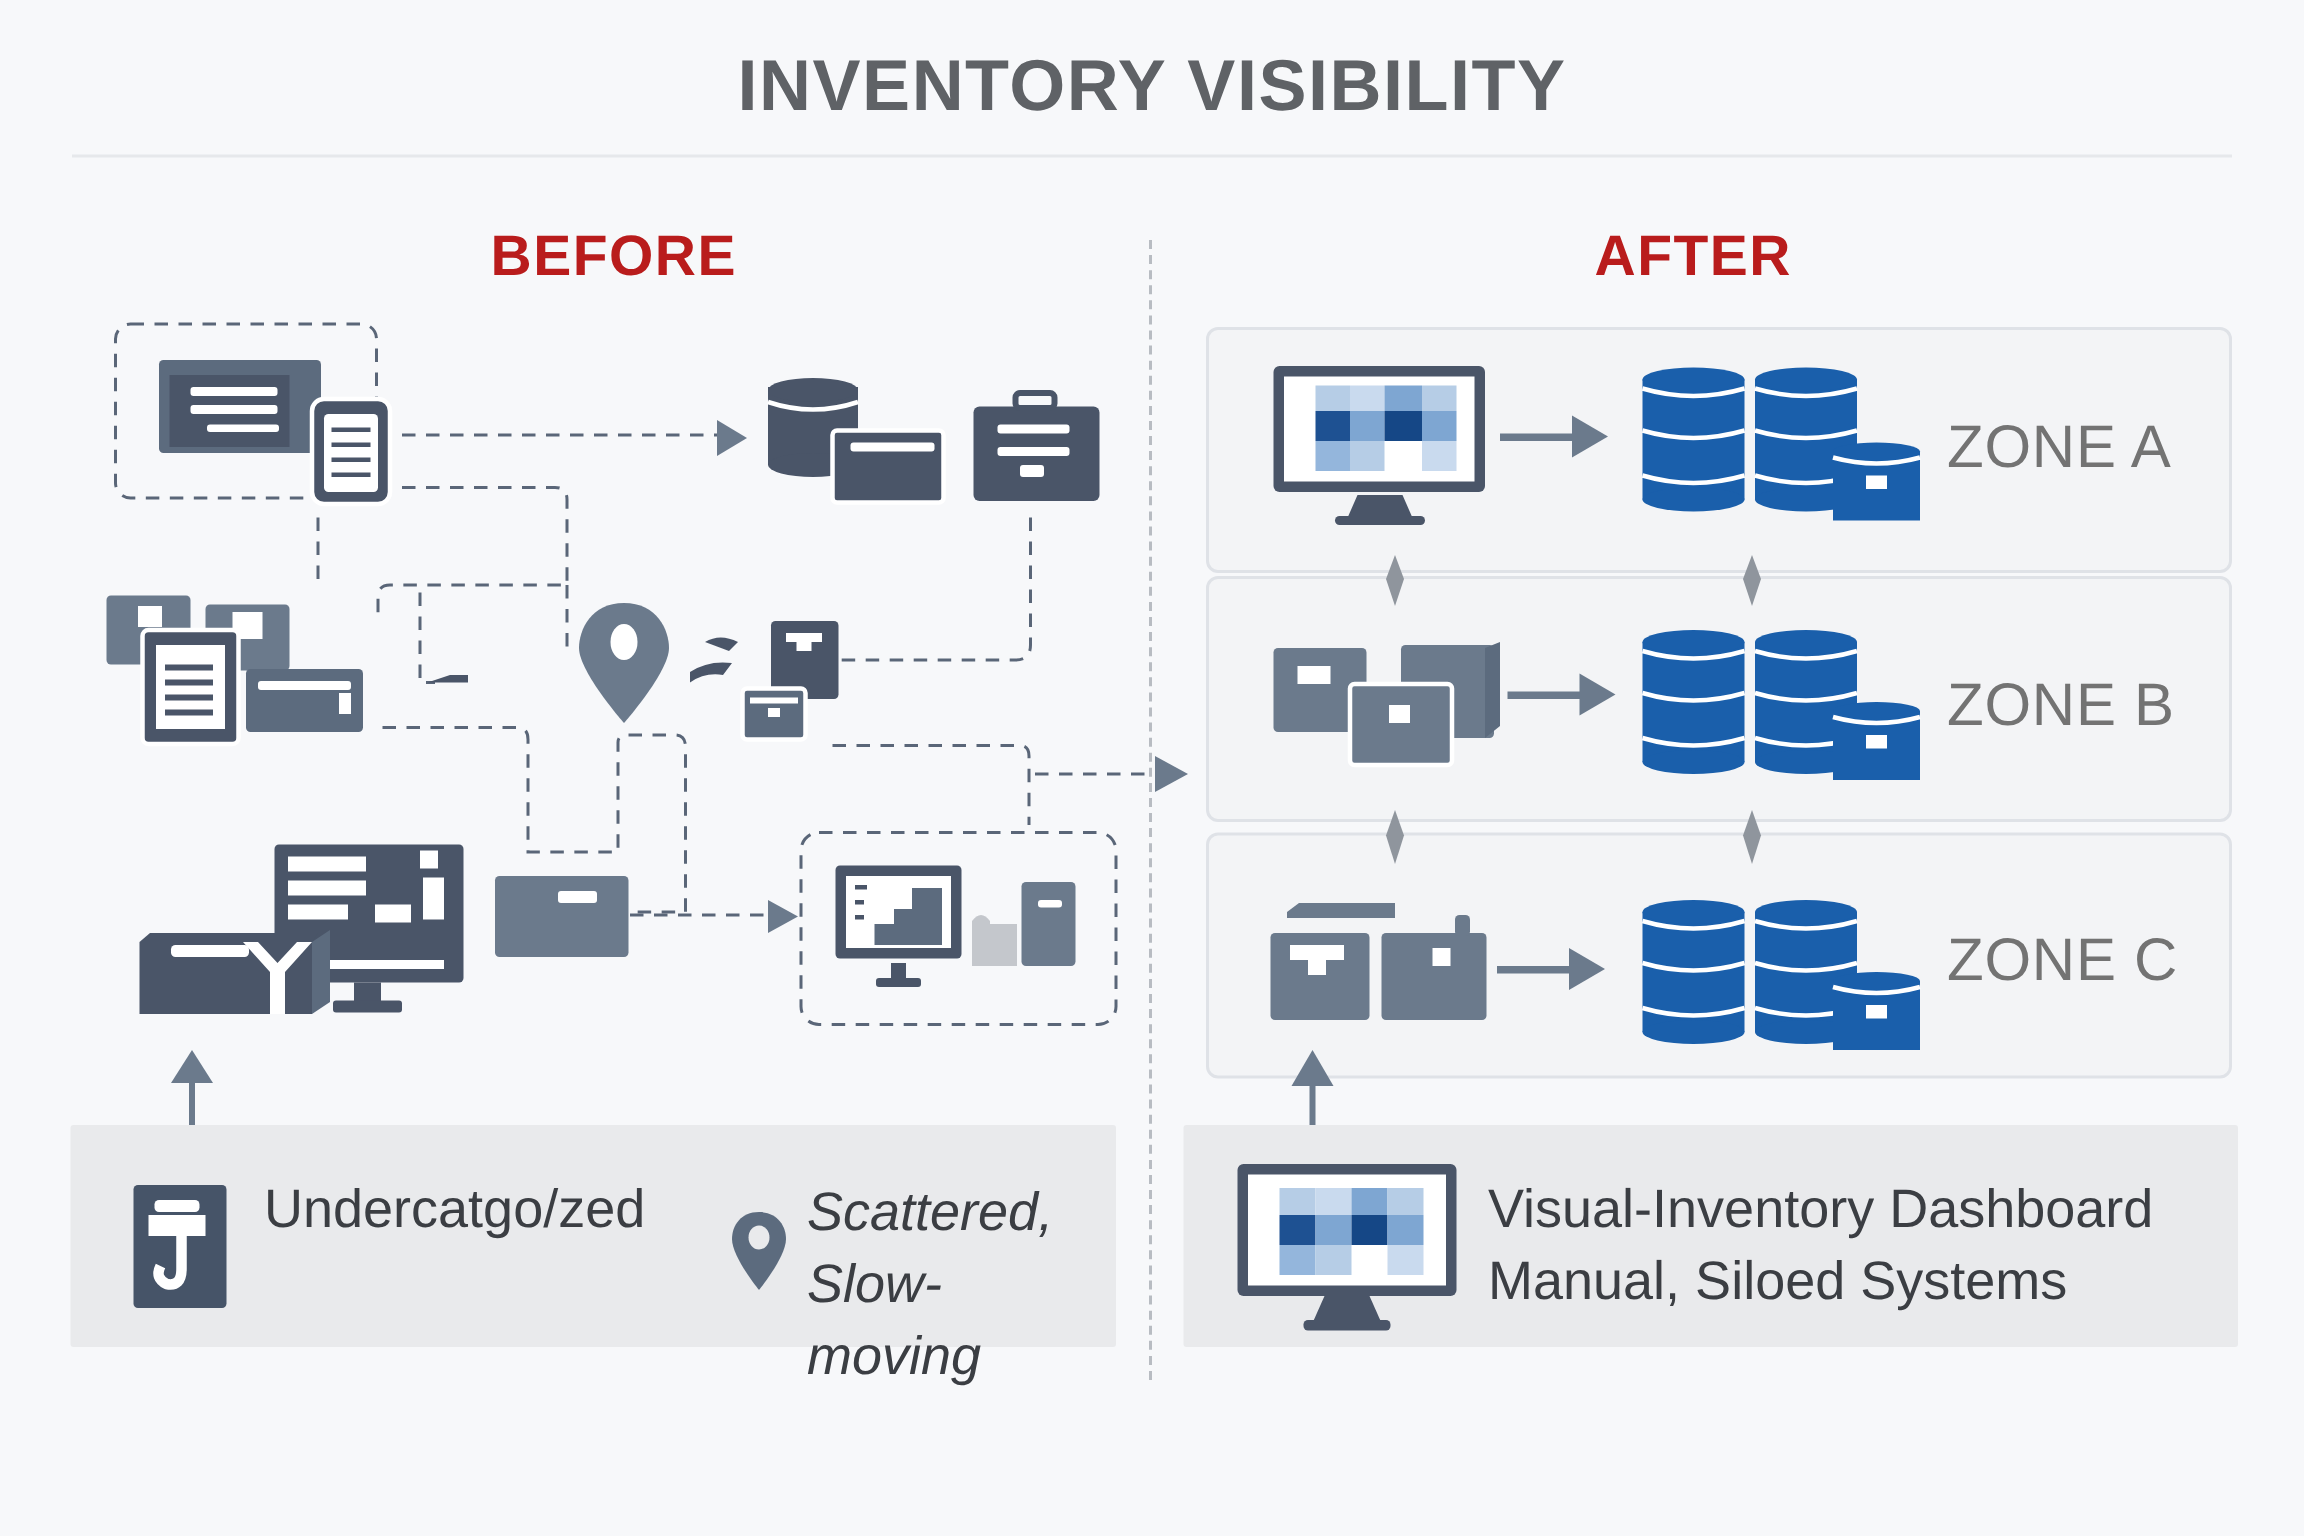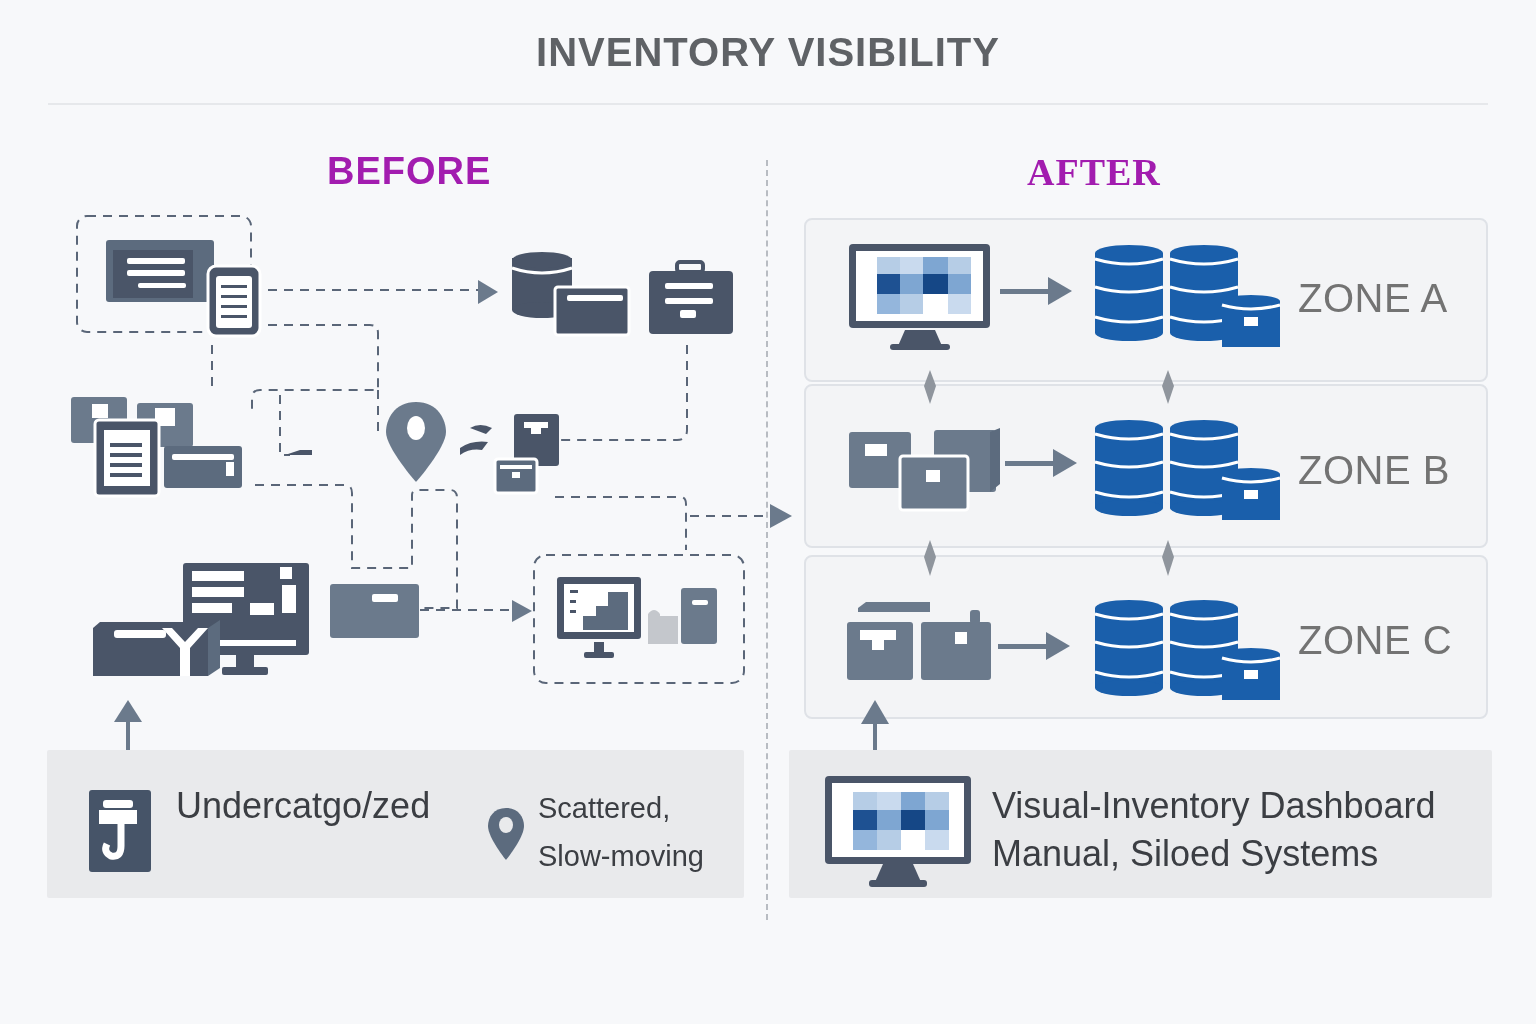--- a/index.html
+++ b/index.html
@@ -4,24 +4,24 @@
 <style>
   html, body { margin: 0; padding: 0; }
   body {
     width: 1536px; height: 1024px; position: relative; overflow: hidden;
     background: #f7f8fa;
     font-family: "Liberation Sans", "DejaVu Sans", sans-serif;
   }
   .abs { position: absolute; }
   .title {
     left: 0; width: 1536px; top: 30px; text-align: center;
-    font-size: 40px; font-weight: bold; color: #5f6266; letter-spacing: 1px;
+    font-size: 48px; font-weight: bold; color: #5f6266; letter-spacing: 1px;
   }
   .title-rule { left: 48px; width: 1440px; top: 103px; height: 2px; background: #e6e8eb; }
-  .section-label { top: 150px; font-size: 38px; font-weight: bold; color: #a21caf; letter-spacing: 1px; }
+  .section-label { top: 150px; font-size: 38px; font-weight: bold; color: #b91c1c; letter-spacing: 1px; }
   .divider { left: 766px; top: 160px; height: 760px; border-left: 2px dashed #b8bcc2; width: 0; }
 
   .zone {
     left: 804px; width: 684px; height: 164px;
     background: #f3f4f6; border: 2px solid #dfe2e7; border-radius: 8px; box-sizing: border-box;
   }
   .zone-label { left: 1298px; font-size: 40px; color: #737373; letter-spacing: 0.5px; }
 
   .panel {
     top: 750px; height: 148px; background: #e9eaec; border-radius: 2px;
@@ -30,21 +30,21 @@
 
   svg { overflow: visible; }
 </style>
 </head>
 <body>
 
 <div class="abs title">INVENTORY VISIBILITY</div>
 <div class="abs title-rule"></div>
 
 <div class="abs section-label" style="left:327px;">BEFORE</div>
-<div class="abs section-label" style="left:1027px;font-family:Liberation Serif, serif;">AFTER</div>
+<div class="abs section-label" style="left:1063px;">AFTER</div>
 <div class="abs divider"></div>
 
 <svg class="abs" style="left:0;top:0;" width="770" height="740">
   <g fill="none" stroke="#5a6678" stroke-width="2" stroke-dasharray="9 7">
 
     <rect x="77" y="216" width="174" height="116" rx="10"></rect>
 
     <line x1="268" y1="290" x2="478" y2="290"></line>
     <path d="M268 325 H370 Q378 325 378 333 V390 H260 Q252 390 252 398 V410"></path>
     <path d="M212 345 V390"></path>
@@ -282,21 +282,21 @@
     <rect x="10" y="20" width="38" height="14" fill="#fff"></rect>
     <path d="M32 34 V56 Q32 68 22 66 Q14 62 18 54" stroke="#fff" stroke-width="7" fill="none"></path>
   </svg>
   <div class="abs panel-text" style="left:129px;top:32px;">
     <div>Undercatgo/zed</div>
   </div>
   <svg class="abs" style="left:441px;top:58px;" width="36" height="52">
     <path d="M18 0 C6 0 0 9 0 18 C0 30 18 52 18 52 C18 52 36 30 36 18 C36 9 30 0 18 0 Z" fill="#5c6b7e"></path>
     <ellipse cx="18" cy="17" rx="7" ry="8" fill="#e9eaec"></ellipse>
   </svg>
-  <div class="abs panel-text" style="left:491px;top:34px;font-size:29px;">
+  <div class="abs panel-text" style="left:491px;top:34px;font-size:36px;font-style:italic;">
     <div>Scattered,</div>
     <div>Slow-moving</div>
   </div>
 </div>
 
 <div class="abs panel" style="left:789px;width:703px;">
   <svg class="abs" style="left:36px;top:26px;" width="146" height="112">
     <rect x="0" y="0" width="146" height="88" rx="4" fill="#4a5568"></rect>
     <rect x="7" y="7" width="132" height="74" fill="#fff"></rect>
     <rect x="28" y="16" width="24" height="18" fill="#b6cde6"></rect>

